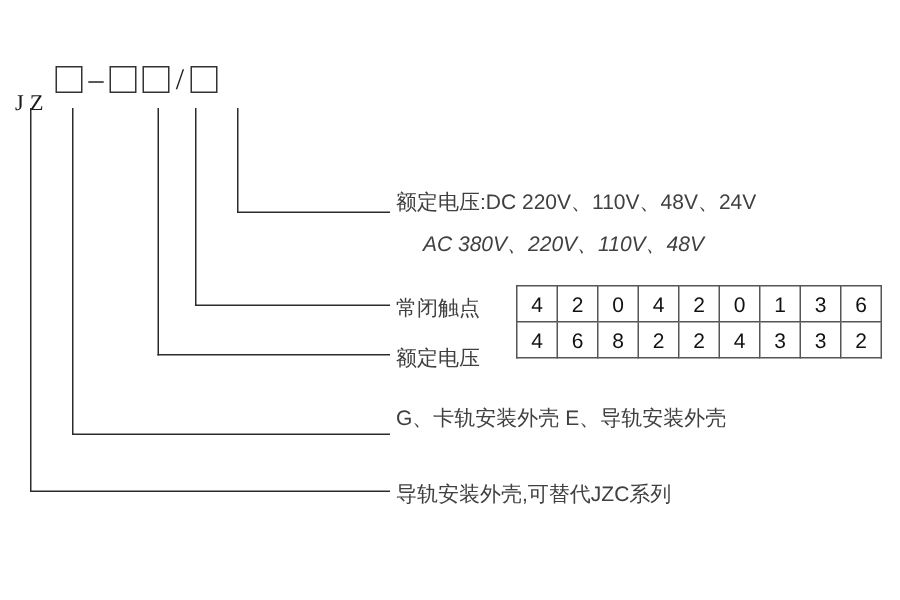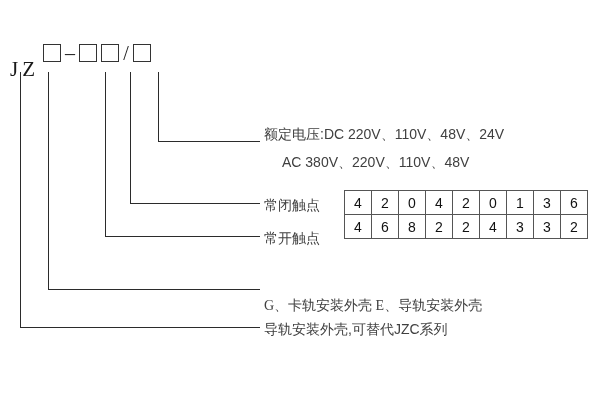--- a/index.html
+++ b/index.html
@@ -23,21 +23,21 @@
   
   .code-row {
     position: absolute;
     left: 10px;
     top: 38px;
     display: flex;
     align-items: center;
     height: 30px;
   }
   .code-letters {
-    font-size: 21px;
+    font-size: 15px;
     letter-spacing: 4px;
     font-family: "Liberation Serif", "DejaVu Serif", serif;
     line-height: 1;
     margin-top: 32px;
   }
   .box {
     width: 18px;
     height: 18px;
     border: 1.3px solid #333;
     box-sizing: border-box;
@@ -128,26 +128,26 @@
   <div class="vline" style="left:105px; top:72px; height:165px;"></div>
   <div class="hline" style="left:105px; top:236px; width:155px;"></div>
 
   <div class="vline" style="left:48px; top:72px; height:218px;"></div>
   <div class="hline" style="left:48px; top:289px; width:212px;"></div>
 
   <div class="vline" style="left:20px; top:72px; height:256px;"></div>
   <div class="hline" style="left:20px; top:327px; width:240px;"></div>
 
   <div class="label big" style="left:264px; top:124px;">额定电压:DC 220V、110V、48V、24V</div>
-  <div class="label big" style="left:282px; top:152px;">AC 380V、220V、110V、48V</div>
+  <div class="label big" style="left:282px; top:152px;font-style:italic;">AC 380V、220V、110V、48V</div>
 
   <div class="label big" style="left:264px; top:195px;">常闭触点</div>
-  <div class="label big" style="left:264px; top:228px;">常开触点</div>
+  <div class="label big" style="left:264px; top:228px;">额定电压</div>
 
-  <div class="label big" style="left:264px; top:296px;font-family:Liberation Serif, serif;">G、卡轨安装外壳    E、导轨安装外壳</div>
+  <div class="label big" style="left:264px; top:268px;">G、卡轨安装外壳    E、导轨安装外壳</div>
 
   <div class="label big" style="left:264px; top:319px;">导轨安装外壳,可替代JZC系列</div>
 
   <table class="contacts-table" style="left:344px; top:190px;">
     <tbody>
       <tr>
         <td>4</td>
         <td>2</td>
         <td>0</td>
         <td>4</td>

